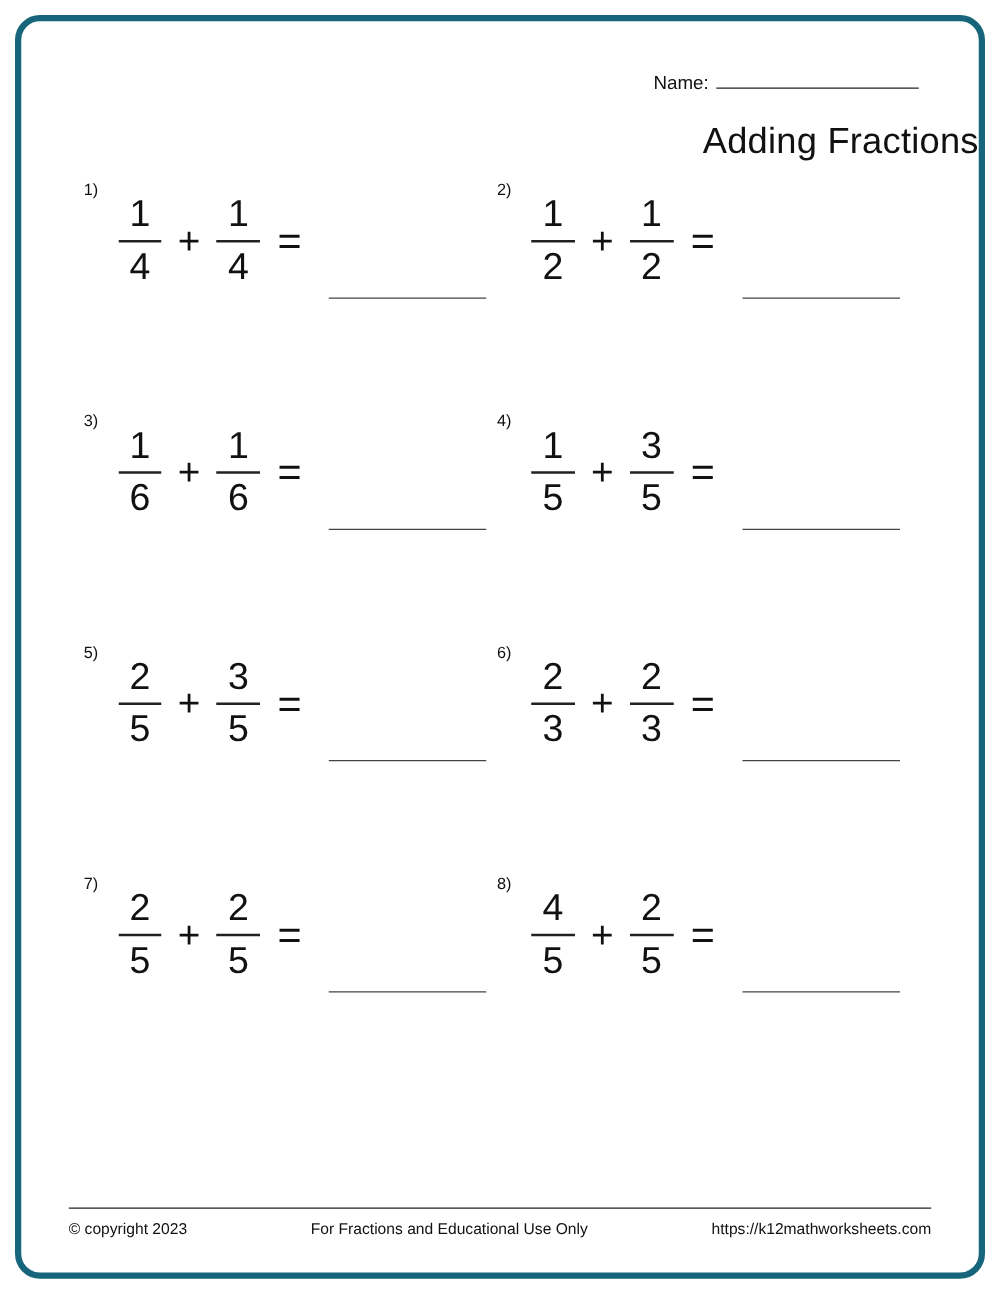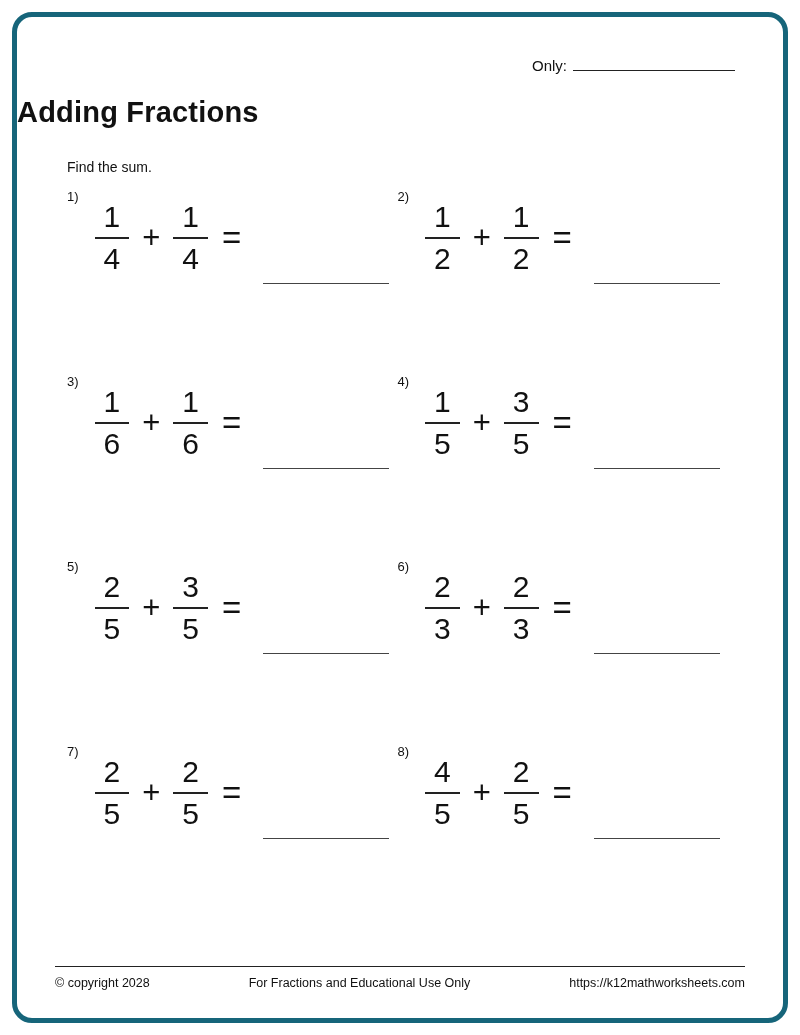--- a/index.html
+++ b/index.html
@@ -35,23 +35,23 @@
   }
   .name-line {
     display: inline-block;
     width: 162px;
     height: 15px;
     margin-left: 6px;
     border-bottom: 1.5px solid #222;
   }
   .title {
     margin: 22px 0 0 0;
-    text-align: left;
+    text-align: right;
     font-size: 29px;
-    font-weight: 700;
+    font-weight: 400;
     letter-spacing: 0.2px;
     color: #111;
   }
   .instruction {
     margin-top: 30px;
     padding-left: 50px;
     font-size: 14px;
     color: #111;
   }
   .problems {
@@ -120,26 +120,25 @@
     color: #111;
   }
 </style>
 </head>
 <body>
 
 <div class="page">
   <div class="border-frame" style="border-color: rgb(22, 101, 122);">
 
     <div class="name-row">
-      <span class="name-label">Only:</span><span class="name-line"></span>
+      <span class="name-label">Name:</span><span class="name-line"></span>
     </div>
 
     <h1 class="title">Adding Fractions</h1>
 
-    <div class="instruction">Find the sum.</div>
 
     <div class="problems">
 
       <div class="problem">
         <span class="pnum">1)</span>
         <span class="frac">
           <span class="num">1</span>
           <span class="den">4</span>
         </span>
         <span class="op">+</span>
@@ -252,19 +251,19 @@
           <span class="num">2</span>
           <span class="den">5</span>
         </span>
         <span class="eq">=</span>
         <span class="answer-line"></span>
       </div>
 
     </div>
 
     <div class="footer">
-      <span>© copyright 2028</span>
+      <span>© copyright 2023</span>
       <span>For Fractions and Educational Use Only</span>
       <span>https://k12mathworksheets.com</span>
     </div>
 
   </div>
 </div>
 
 </body></html>

